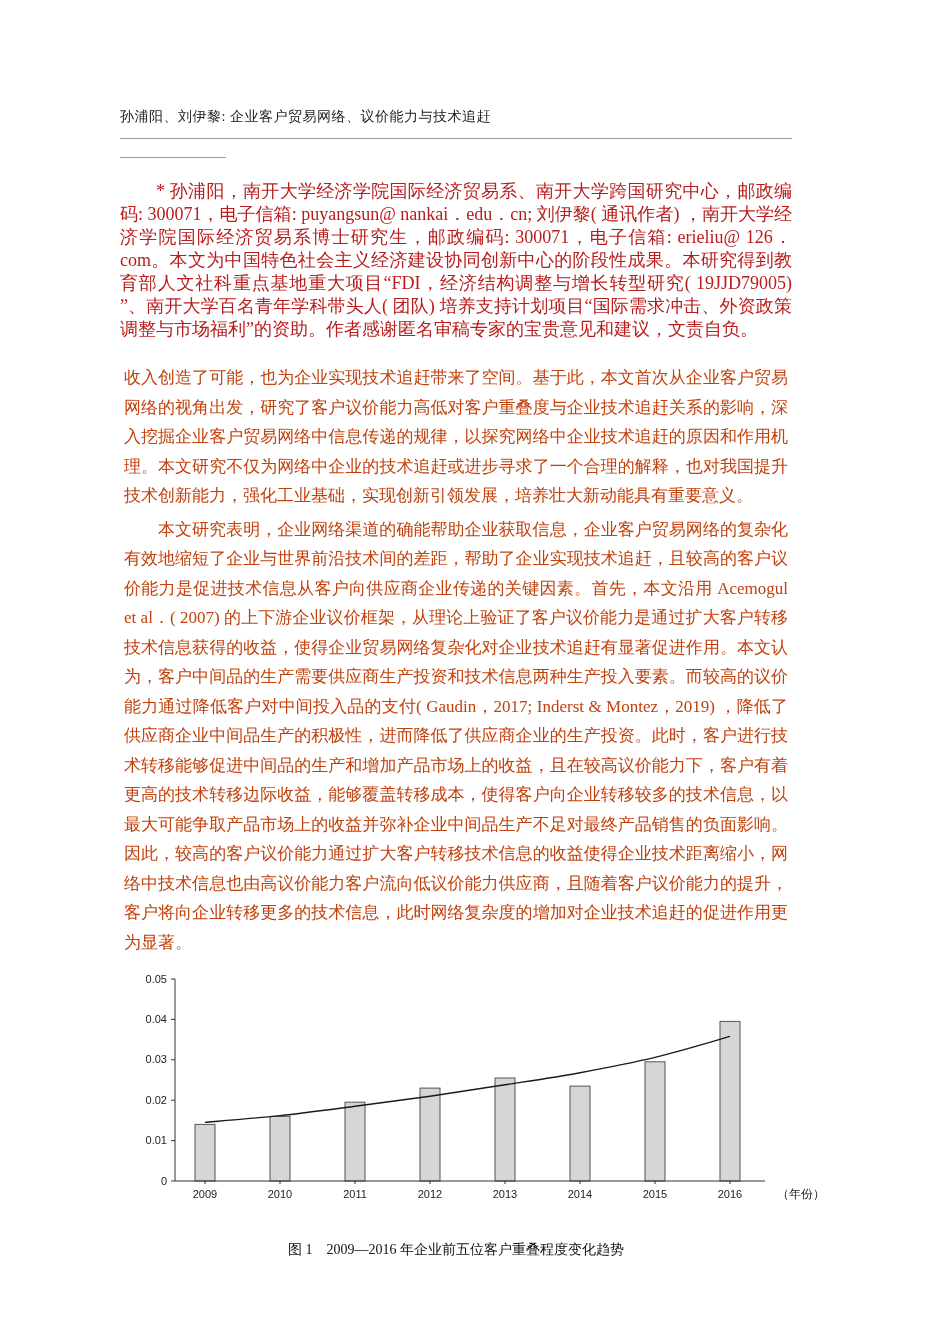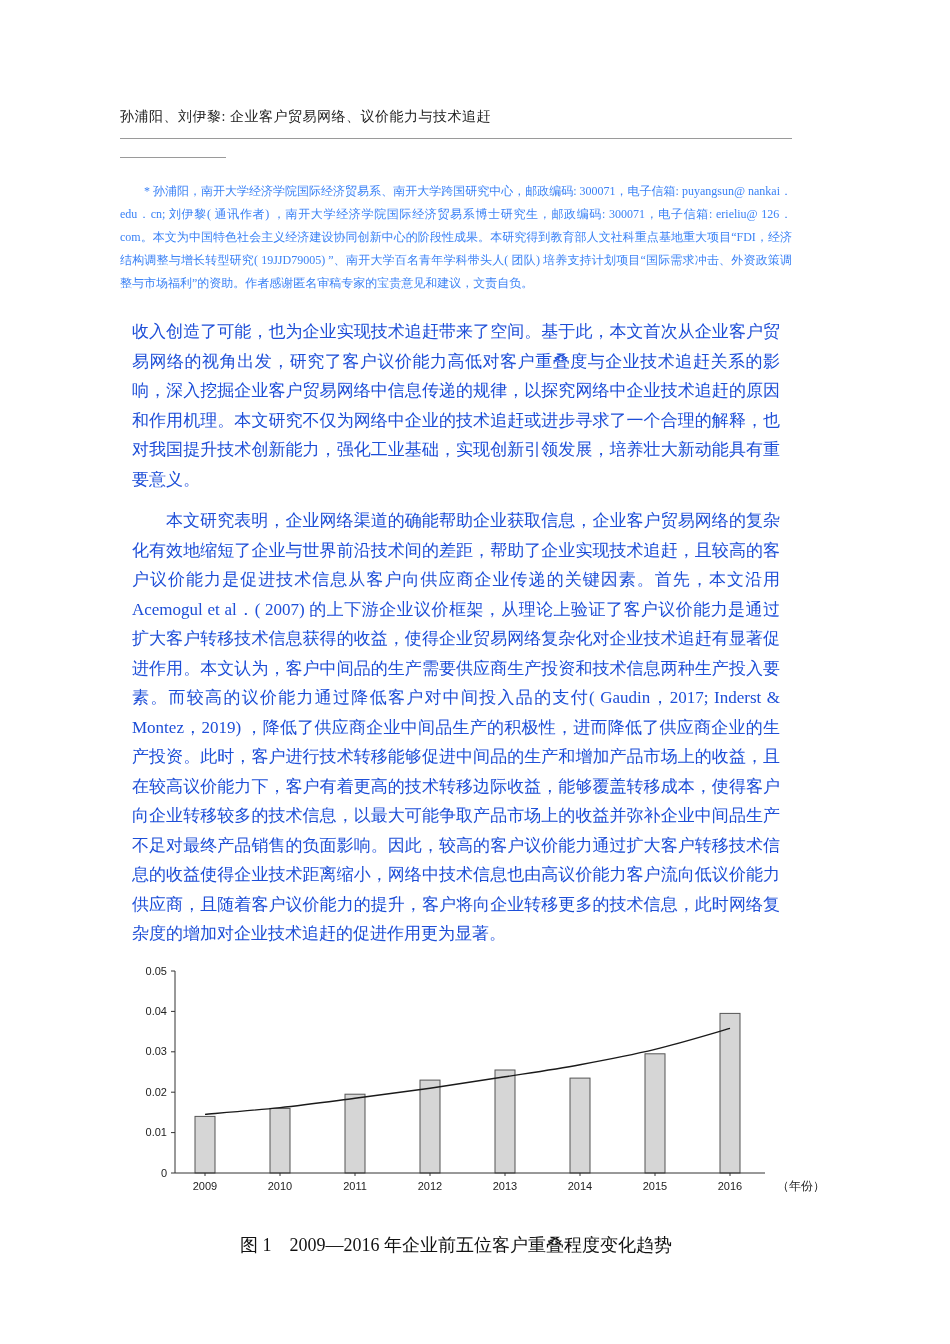--- a/index.html
+++ b/index.html
@@ -30,42 +30,42 @@
     margin: 12px 0 0 0;
   }
   .footnote-separator {
     width: 106px;
     border: none;
     border-top: 1px solid #9a9a9a;
     margin: 18px 0 0 0;
   }
   .footnote-text {
     margin: 22px 0 0 0;
-    font-size: 12px;
+    font-size: 18px;
     line-height: 23px;
     text-align: justify;
     text-indent: 2em;
-    color: #3b82f6;
+    color: #b91c1c;
   }
   .body-paragraph {
-    margin: 12px;
+    margin: 4px;
     font-size: 17px;
     line-height: 29.5px;
     text-align: justify;
-    color: #1d4ed8;
+    color: #c2410c;
   }
   .body-paragraph.first { margin-top: 22px; text-indent: 0; }
   .body-paragraph.indent { text-indent: 2em; }
   .figure { margin-top: 14px; }
   .chart-wrap { margin-left: -3px; }
   svg text { font-family: "Liberation Sans", sans-serif; fill: #222; }
   .figure-caption {
     margin-top: 24px;
     text-align: center;
-    font-size: 18px;
+    font-size: 14px;
     color: #111;
   }
 </style>
 </head>
 <body>
 
 <div class="page">
   <div class="content">
 
     <div class="header-title">孙浦阳、刘伊黎: 企业客户贸易网络、议价能力与技术追赶</div>

